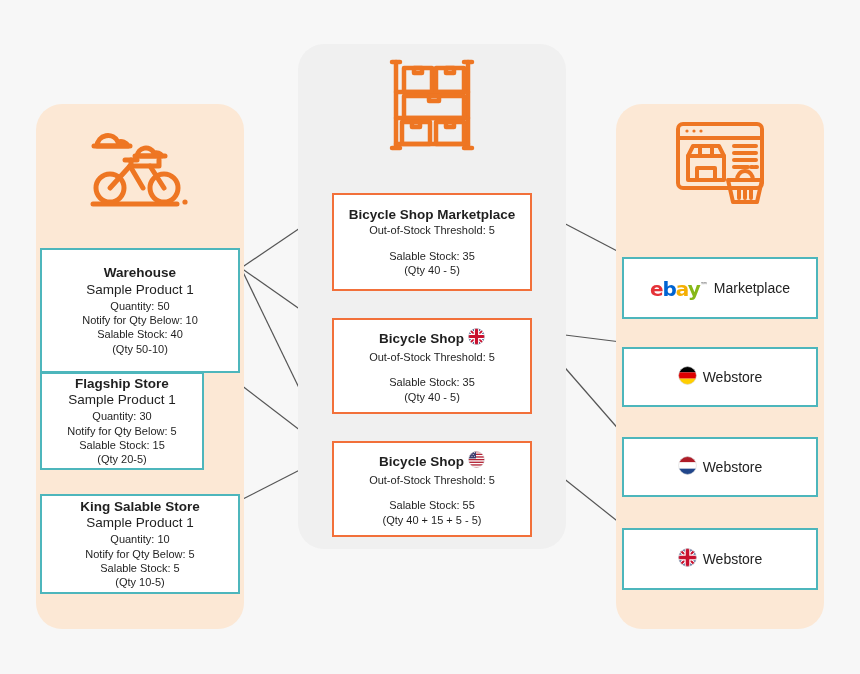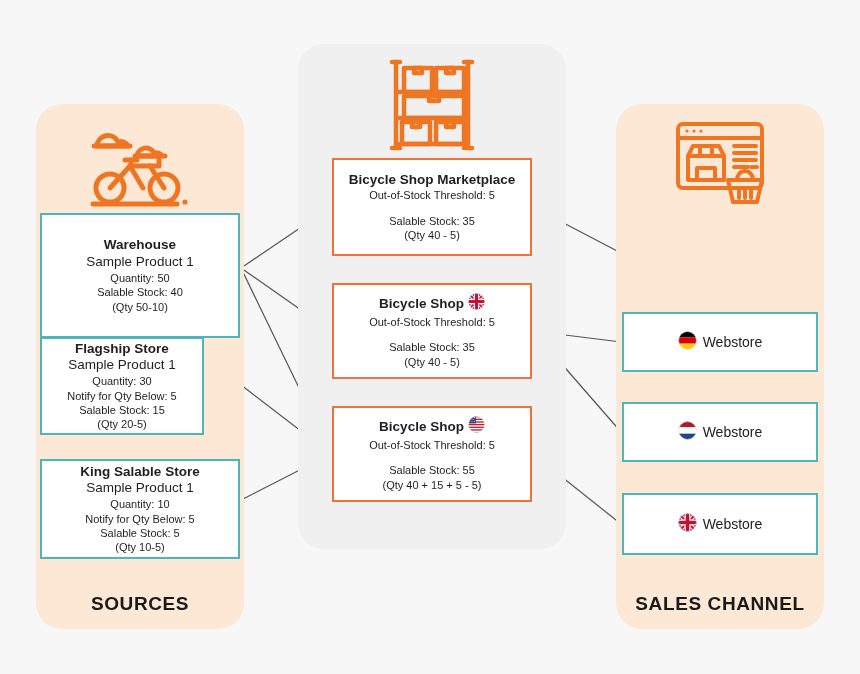--- a/index.html
+++ b/index.html
@@ -60,20 +60,21 @@
   .card {
     position: absolute;
     background: #ffffff;
     z-index: 3;
     text-align: center;
     display: flex;
     flex-direction: column;
     align-items: center;
     justify-content: center;
     color: #1f1f1f;
+    margin-top: 35px;
   }
   .card.teal   { border: 2px solid #4db6bc; }
   .card.orange { border: 2px solid #f2703a; }
 
   .card .title {
     font-weight: bold;
     font-size: 13.5px;
     line-height: 1.25;
     display: flex;
     align-items: center;
@@ -165,29 +166,29 @@
           <path d="M29 66 L49 44 L69 44 L83 66"></path>
           <path d="M49 44 L62 66"></path>
           <path d="M44 38 h12"></path>
           <path d="M50 38 v6"></path>
           <path d="M69 44 h9 v-6"></path>
           <path d="M12 82 h84"></path>
         </g>
         <circle cx="104" cy="80" r="2.6" fill="#ee7623"></circle>
       </svg>
     </div>
-    <div class="panel-title">SOURCES</div>
   </div>
 
   <div class="card teal src1">
     <div class="title">
         <span>Warehouse</span>
       </div>
     <div class="sub">Sample Product 1</div>
     <div class="line">Quantity: 50</div>
+    <div class="line">Notify for Qty Below: 10</div>
     <div class="line">Salable Stock: 40</div>
     <div class="line">(Qty 50-10)</div>
   </div>
 
   <div class="card teal src2">
     <div class="title">
         <span>Flagship Store</span>
       </div>
     <div class="sub">Sample Product 1</div>
     <div class="line">Quantity: 30</div>
@@ -329,23 +330,28 @@
           <path d="M30 38 v-10 M42 38 v-10"></path>
           <path d="M27 50 h18 v12 h-18 z"></path>
           <path d="M64 28 h22 M64 35 h22 M64 42 h22 M64 49 h14"></path>
           <path d="M81 49 h2 M85 49 h2"></path>
           <path d="M58 62 h34 l-5 22 h-24 z"></path>
           <path d="M67 62 a8 9 0 0 1 16 0"></path>
           <path d="M69 70 v10 M75 70 v10 M81 70 v10"></path>
         </g>
       </svg>
     </div>
-    <div class="panel-title">SALES CHANNEL</div>
-  </div>
-
+  </div>
+
+  <div class="card teal ch1">
+    <div class="channel-row">
+      <span class="ebay"><span class="e">e</span><span class="b">b</span><span class="a">a</span><span class="y">y</span><span class="tm">™</span></span>
+      <span>Marketplace</span>
+    </div>
+  </div>
 
   <div class="card teal ch2">
     <div class="channel-row">
       <span class="flag">
         <svg width="19" height="19" viewBox="0 0 32 32">
           <defs>
               <clipPath id="dec1">
                 <circle cx="16" cy="16" r="15"></circle>
               </clipPath>
             </defs>

